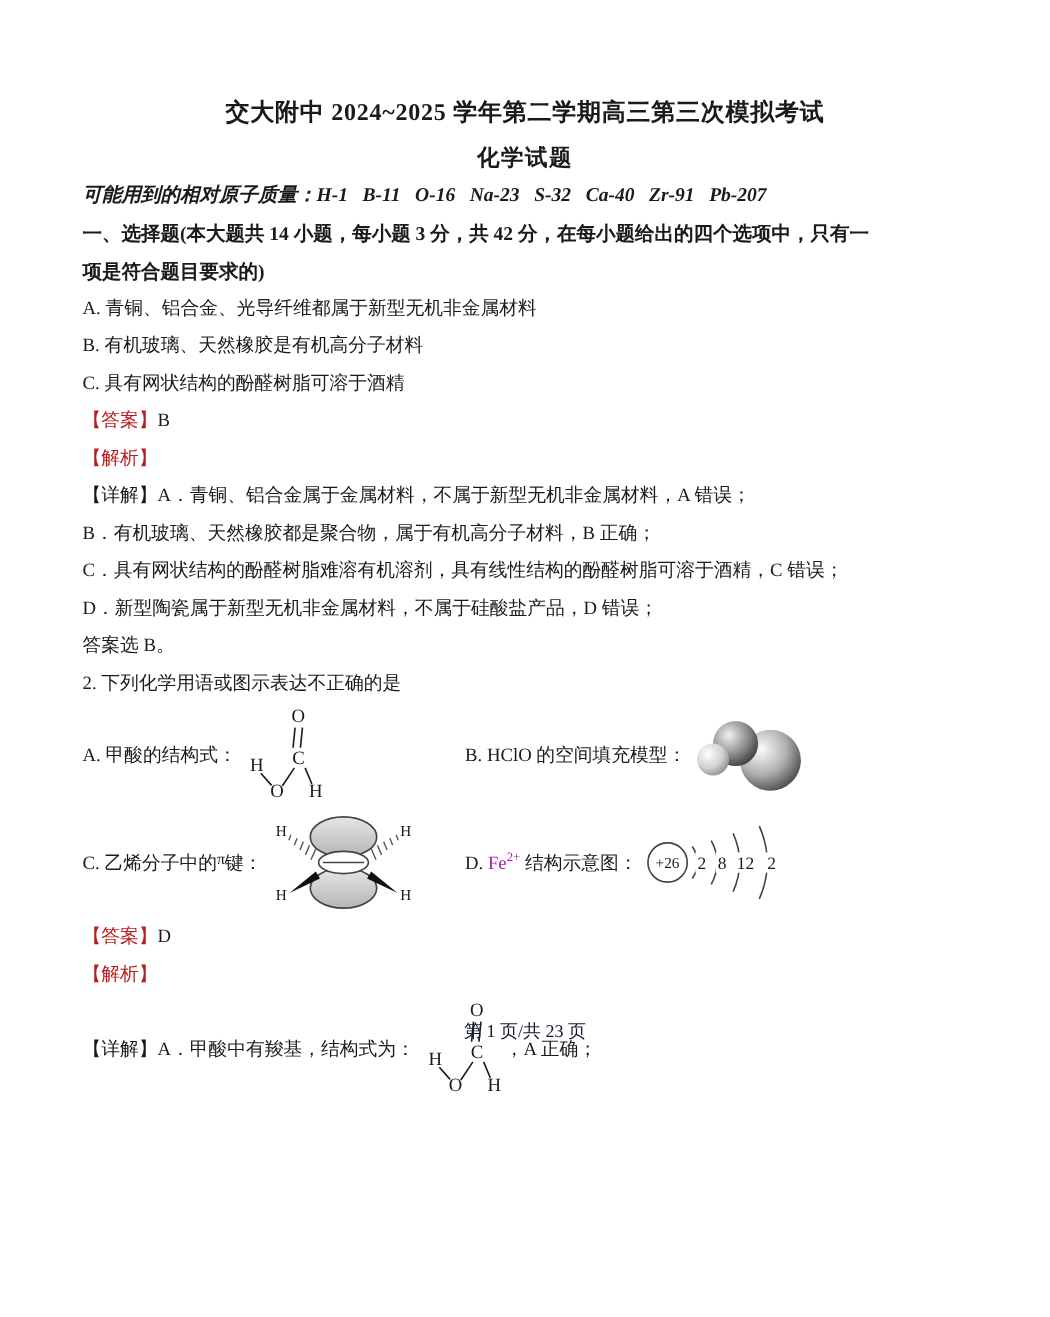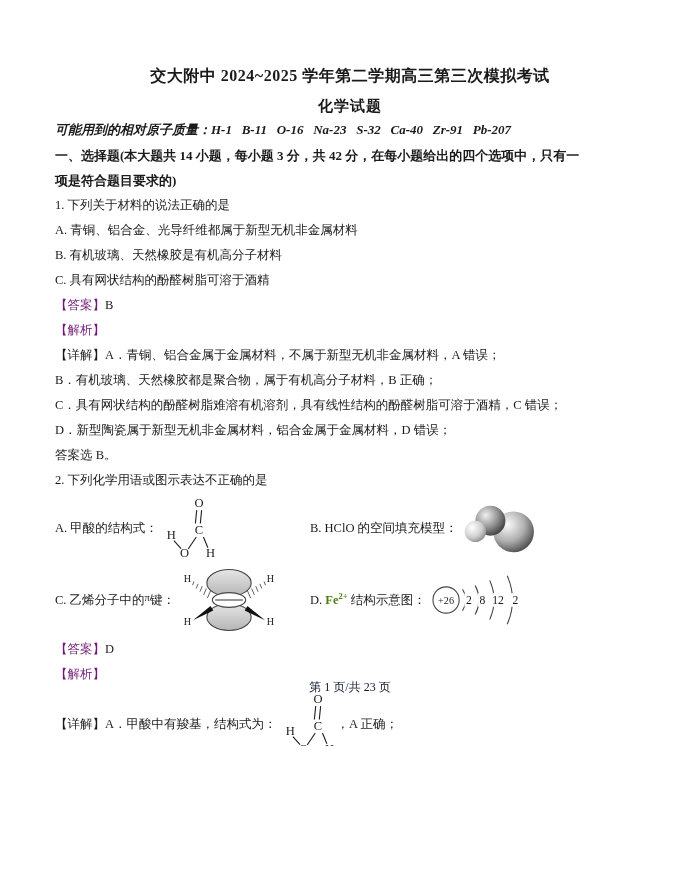--- a/index.html
+++ b/index.html
@@ -10,22 +10,22 @@
     font-family:"Liberation Serif","DejaVu Serif",serif;
     color:#1a1a1a;
     overflow:hidden;
   }
   .content{padding:64px 55px 0 55px;}
   .doc-title{font-size:16px;font-weight:bold;text-align:center;margin:0;line-height:24px;letter-spacing:.5px;}
   .doc-subtitle{font-size:15px;font-weight:bold;text-align:center;margin:7px 0 0;line-height:22px;letter-spacing:1px;}
   .masses{font-weight:bold;font-size:13px;line-height:26px;margin:0;white-space:pre-wrap;font-style:italic;}
   .section-line{font-weight:bold;font-size:13px;line-height:25px;margin:0;}
   .line{font-size:12.5px;line-height:25px;margin:0;}
-  .blue{color:#701a75;}
-  .gray{color:#4d7c0f;font-weight:bold;}
+  .blue{color:#b91c1c;}
+  .gray{color:#a21caf;}
   .pi{font-size:10.5px;vertical-align:3px;}
   sup{font-size:8.5px;vertical-align:super;}
   .optrow{display:flex;align-items:center;}
   .row-ab{height:70px;}
   .row-cd{height:74px;}
   .half-left{width:255px;display:flex;align-items:center;}
   .half-right{flex:1;display:flex;align-items:center;}
   .optlabel{font-size:12.5px;white-space:nowrap;}
   .struct{margin-left:4px;flex:0 0 auto;}
   .detail-row{display:flex;align-items:center;height:74px;font-size:12.5px;}
@@ -42,32 +42,31 @@
   <div class="content">
 
     <p class="doc-title">交大附中 2024~2025 学年第二学期高三第三次模拟考试</p>
     <p class="doc-subtitle">化学试题</p>
 
     <p class="masses">可能用到的相对原子质量：H-1   B-11   O-16   Na-23   S-32   Ca-40   Zr-91   Pb-207</p>
 
     <p class="section-line">一、选择题(本大题共 14 小题，每小题 3 分，共 42 分，在每小题给出的四个选项中，只有一</p>
     <p class="section-line">项是符合题目要求的)</p>
 
-    <p class="line">1. 下列关于材料的说法正确的是</p>
     <p class="line">A. 青铜、铝合金、光导纤维都属于新型无机非金属材料</p>
     <p class="line">B. 有机玻璃、天然橡胶是有机高分子材料</p>
     <p class="line">C. 具有网状结构的酚醛树脂可溶于酒精</p>
 
     <p class="line"><span class="blue">【答案】</span><span>B</span></p>
     <p class="line"><span class="blue">【解析】</span></p>
 
     <p class="line">【详解】A．青铜、铝合金属于金属材料，不属于新型无机非金属材料，A 错误；</p>
     <p class="line">B．有机玻璃、天然橡胶都是聚合物，属于有机高分子材料，B 正确；</p>
     <p class="line">C．具有网状结构的酚醛树脂难溶有机溶剂，具有线性结构的酚醛树脂可溶于酒精，C 错误；</p>
-    <p class="line">D．新型陶瓷属于新型无机非金属材料，铝合金属于金属材料，D 错误；</p>
+    <p class="line">D．新型陶瓷属于新型无机非金属材料，不属于硅酸盐产品，D 错误；</p>
     <p class="line">答案选 B。</p>
 
     <p class="line">2. 下列化学用语或图示表达不正确的是</p>
 
     <div class="optrow row-ab">
       <div class="half-left">
         <span class="optlabel">A. 甲酸的结构式：</span>
         <svg class="struct" width="56" height="68" viewBox="0 0 58 76">
           <line x1="36.5" y1="18" x2="35" y2="33" stroke="#1a1a1a" stroke-width="1.2"></line>
           <line x1="42" y1="18" x2="40.5" y2="33" stroke="#1a1a1a" stroke-width="1.2"></line>

